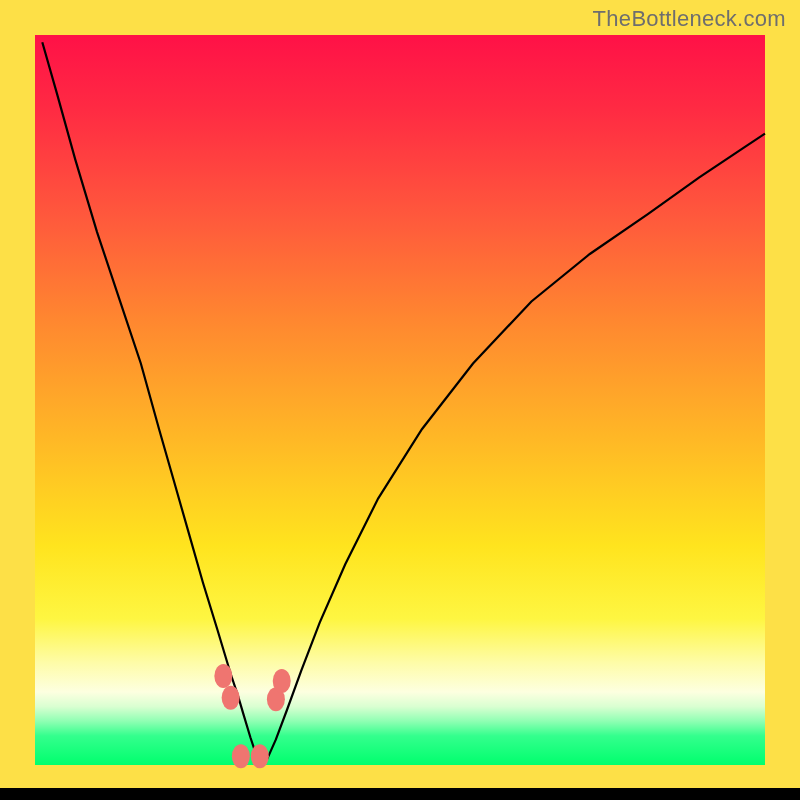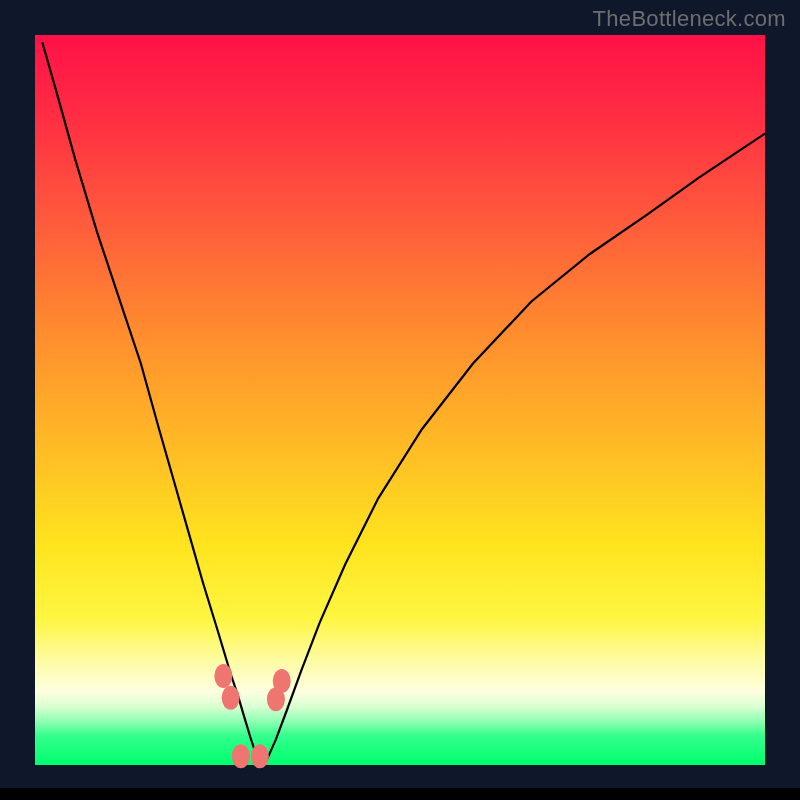--- a/index.html
+++ b/index.html
@@ -8,21 +8,21 @@
     width: 800px;
     height: 800px;
     background: #000;
     font-family: Arial, Helvetica, sans-serif;
     overflow: hidden;
   }
   .stage {
     position: relative;
     width: 800px;
     height: 788px;
-    background: #0f172a;
+    background: #fde047;
   }
   .watermark {
     position: absolute;
     top: 6px;
     right: 14px;
     color: #6e6e6e;
     font-size: 22px;
     font-weight: 500;
     letter-spacing: 0.3px;
     z-index: 50;

